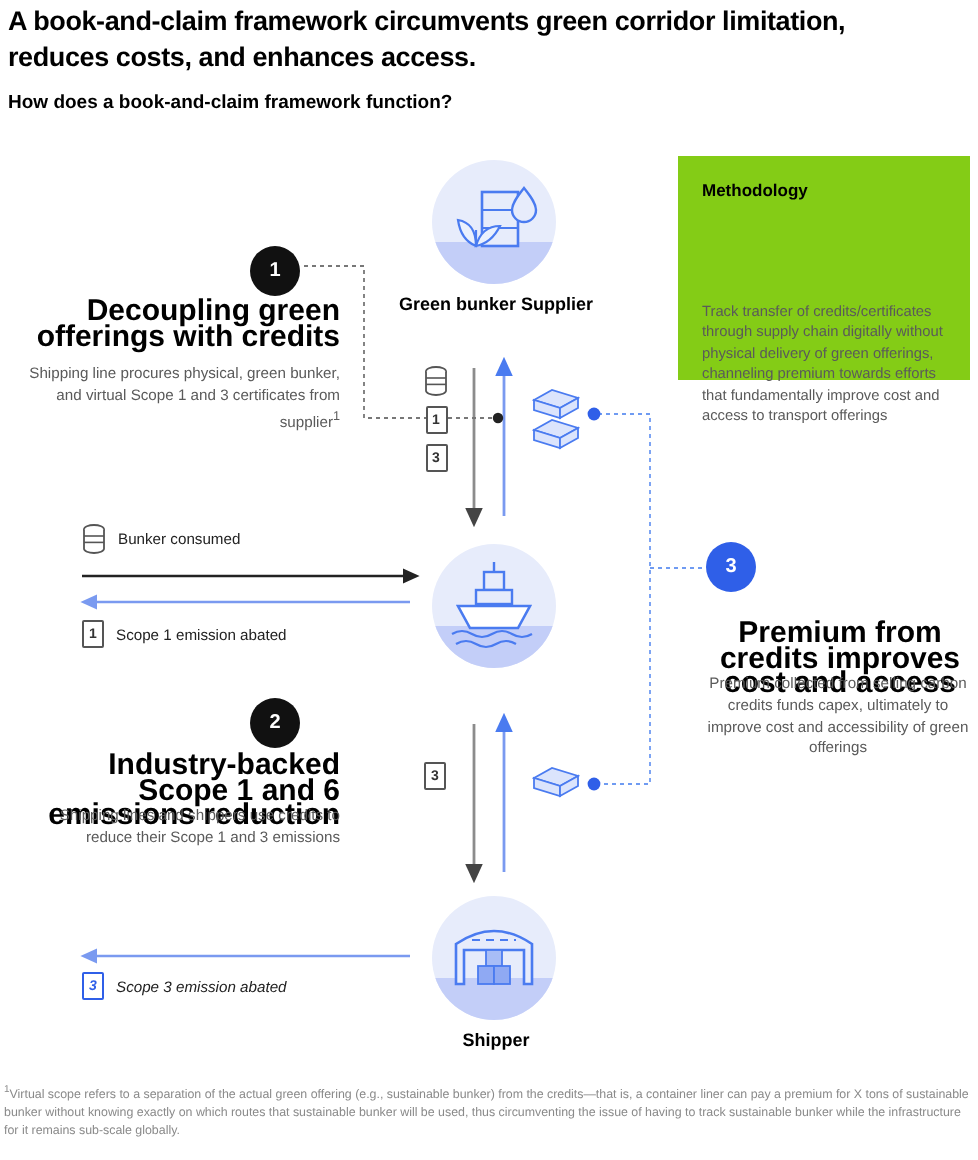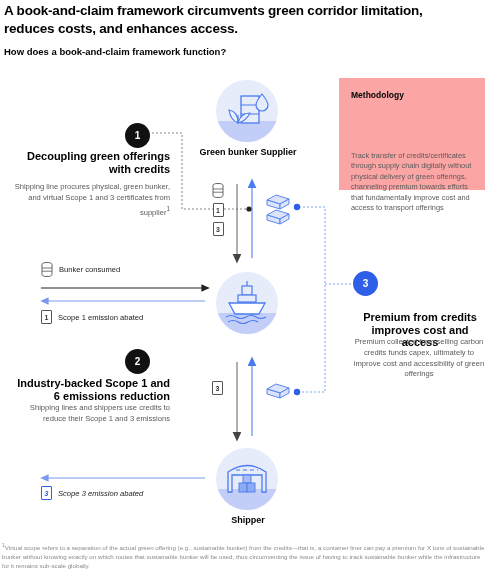--- a/index.html
+++ b/index.html
@@ -20,21 +20,21 @@
     letter-spacing:-0.2px;color:#000;
   }
   #subhead{
     left:4px;top:45px;width:400px;
     font-size:9.5px;font-weight:700;line-height:13px;color:#000;
   }
 
   
   #methodology{
     left:339px;top:78px;width:146px;height:112px;
-    background:#fca5a5;
+    background:#84cc16;
   }
   #methodology .mtitle{
     position:absolute;left:12px;top:12px;
     font-size:8.5px;font-weight:700;color:#000;
   }
   #methodology .mbody{
     position:absolute;left:12px;top:29px;width:124px;
     font-size:7.4px;line-height:10.4px;color:#5a5a5a;margin-top:44px;
   }
 
@@ -56,21 +56,21 @@
   .badge{position:absolute;width:25px;height:25px;border-radius:50%;
     display:flex;align-items:center;justify-content:center;
     font-size:10px;font-weight:700;color:#fff;}
   .badge.dark{background:#111111;}
   .badge.blue{background:#2f5fe8;}
   #badge1{left:125px;top:123px;}
   #badge2{left:125px;top:349px;}
   #badge3{left:353px;top:271px;}
 
   
-  .steptitle{position:absolute;font-size:11px;font-weight:700;
+  .steptitle{position:absolute;font-size:15px;font-weight:700;
     line-height:12.5px;color:#000;}
   .stepbody{position:absolute;font-size:7.6px;line-height:10.8px;
     color:#5a5a5a;}
   .ralign{text-align:right;}
   .lalign{text-align:center;}
 
   #s1title{left:10px;top:150px;width:160px;}
   #s1body{left:10px;top:182px;width:160px;}
   #s2title{left:10px;top:377px;width:160px;}
   #s2body{left:10px;top:403px;width:160px;}

